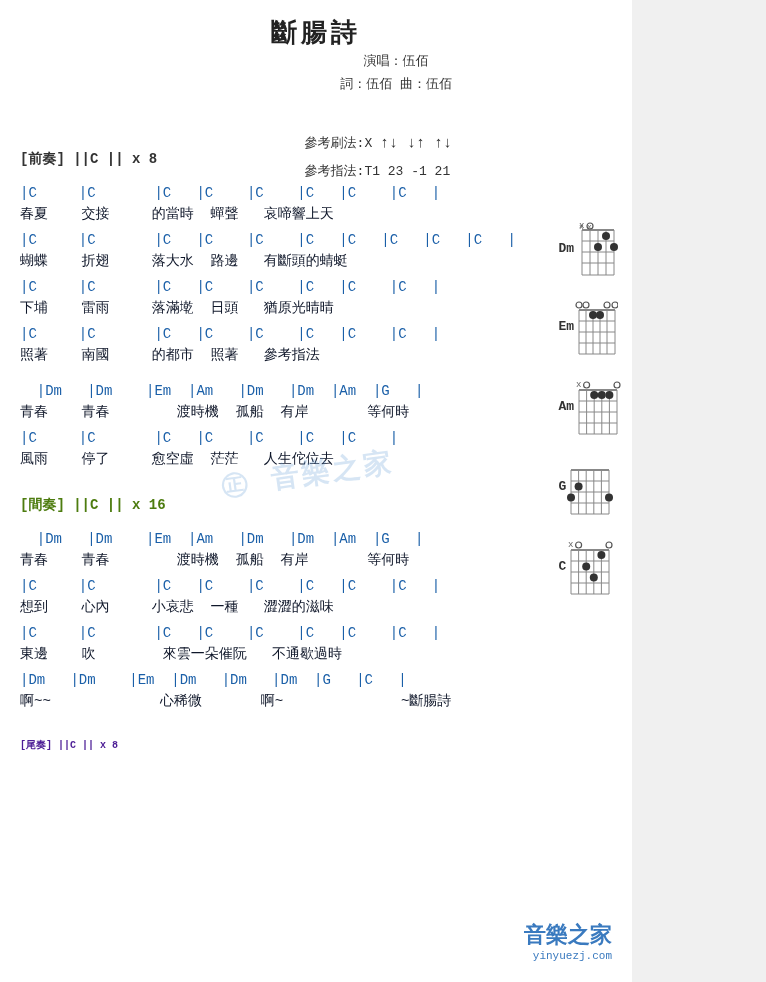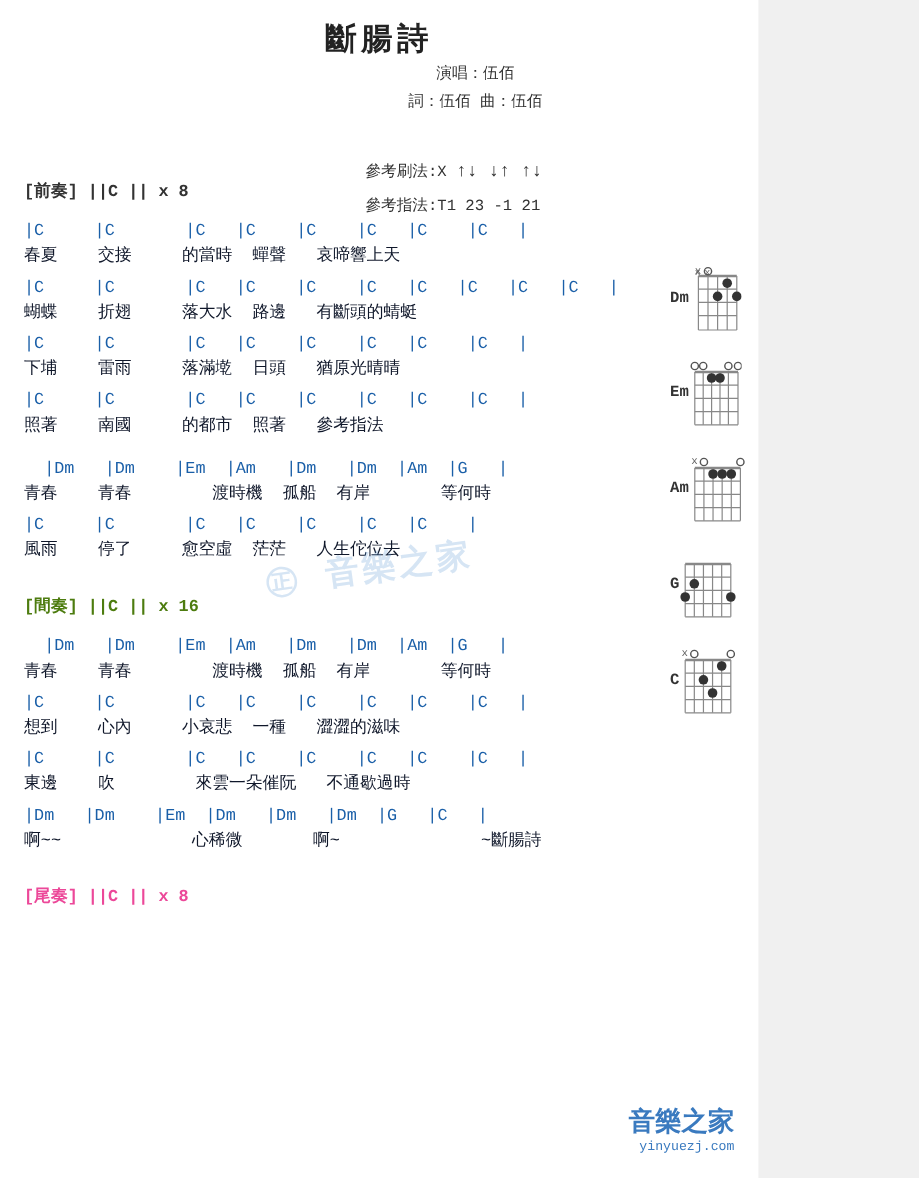--- a/index.html
+++ b/index.html
@@ -478,21 +478,21 @@
         <span>啊~~ &nbsp;&nbsp;&nbsp;&nbsp;&nbsp;&nbsp;&nbsp;&nbsp;&nbsp;&nbsp;&nbsp;&nbsp;</span>
         <span>心稀微 &nbsp;&nbsp;&nbsp;&nbsp;&nbsp;&nbsp;</span>
         <span>啊~ &nbsp;&nbsp;&nbsp;&nbsp;&nbsp;&nbsp;&nbsp;&nbsp;&nbsp;&nbsp;&nbsp;&nbsp;&nbsp;</span>
         <span>~斷腸詩</span>
       </div>
     </div>
 
     <div style="height:12px;"></div>
 
     <div class="section-row">
-      <span style="color:#ec4899;font-weight:bold;font-size:14px;">[尾奏] ||C  || x 8</span>
+      <span style="color:#4c1d95;font-weight:bold;font-size:10px;">[尾奏] ||C  || x 8</span>
     </div>
   </div>
 
   <div style="position:absolute;top:455px;left:220px;transform:rotate(-8deg);font-size:28px;color:rgba(90,150,210,0.25);font-weight:bold;pointer-events:none;z-index:10;letter-spacing:3px;">㊣ 音樂之家</div>
 
   <div class="watermark2">
     <div class="zh">音樂之家</div>
     <div class="en">yinyuezj.com</div>
   </div>
 </div>

